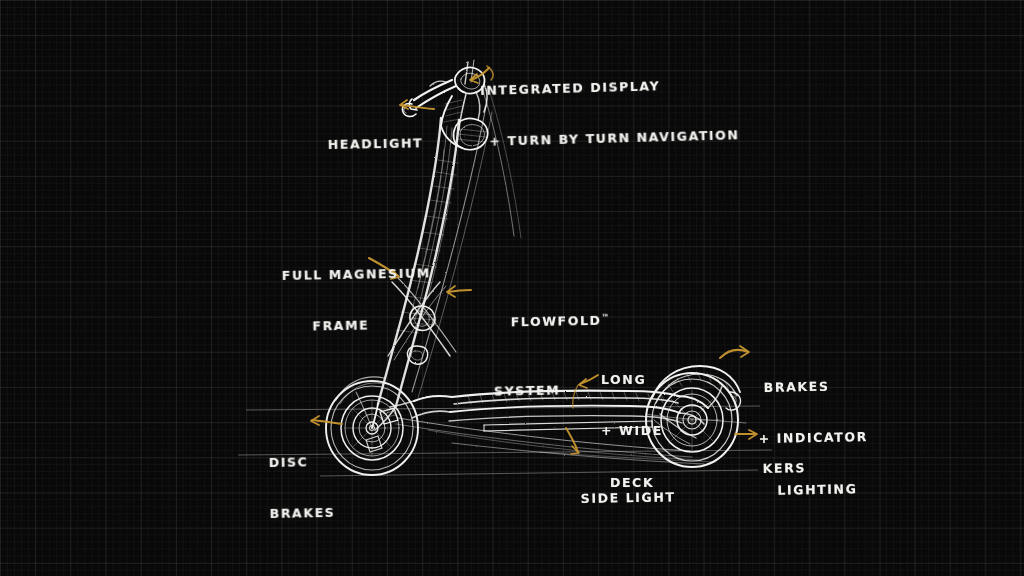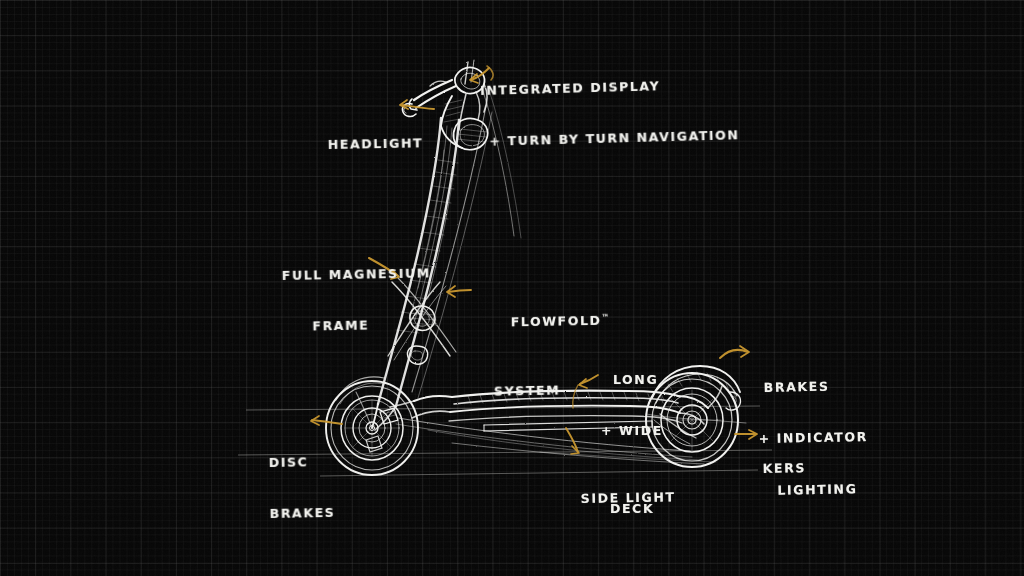--- a/index.html
+++ b/index.html
@@ -398,23 +398,23 @@
   </div>
 
   <div class="label" style="left:474px; top:262px; transform: rotate(-1deg);">
     <div>
       <span>FLOWFOLD<span class="tm">™</span></span>
     </div>
     <div>   SYSTEM</div>
   </div>
 
   <div class="label" style="left:601px; top:336px;">
-    <div style="margin-left:12px;">LONG</div>
+    <div style="margin-left:0;">LONG</div>
     <div>+ WIDE</div>
-    <div style="margin-left:9px;margin-top:26px;">DECK</div>
+    <div style="margin-left:9px;">DECK</div>
   </div>
 
   <div class="label" style="left:757px; top:344px; transform: rotate(-1deg);">
     <div style="margin-left:6px;">BRAKES</div>
     <div>+ INDICATOR</div>
     <div>   LIGHTING</div>
   </div>
 
   <div class="label" style="left:268px; top:419px; transform: rotate(-1deg);">
     <div>DISC</div>

